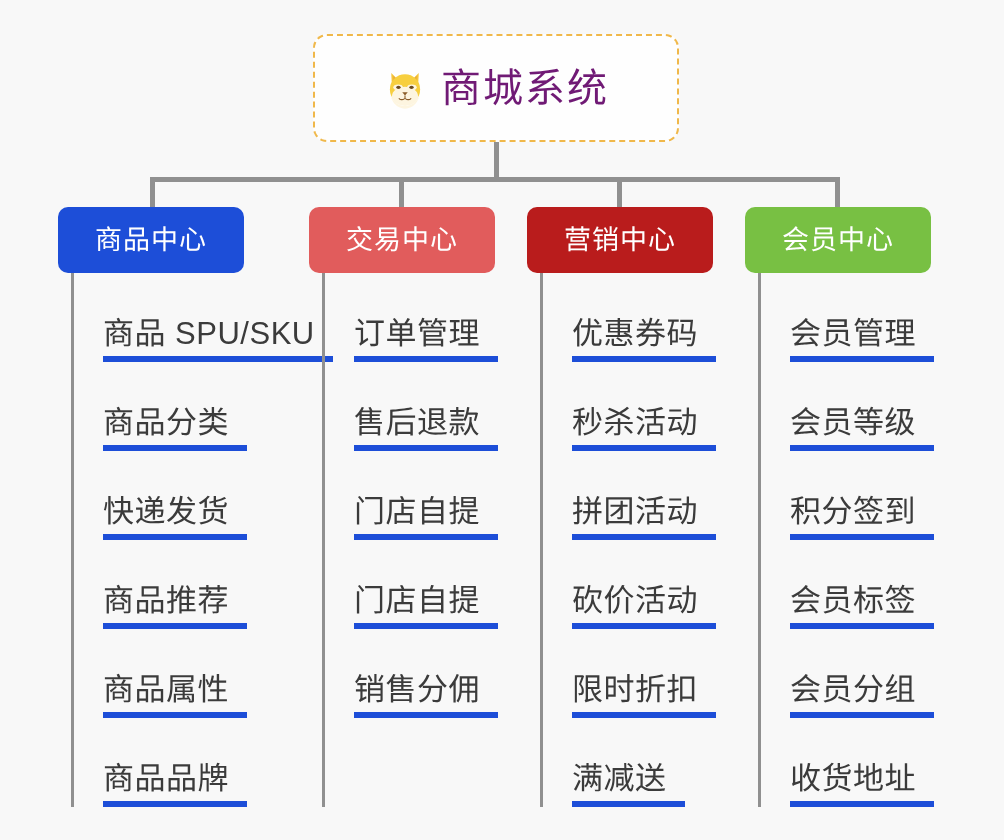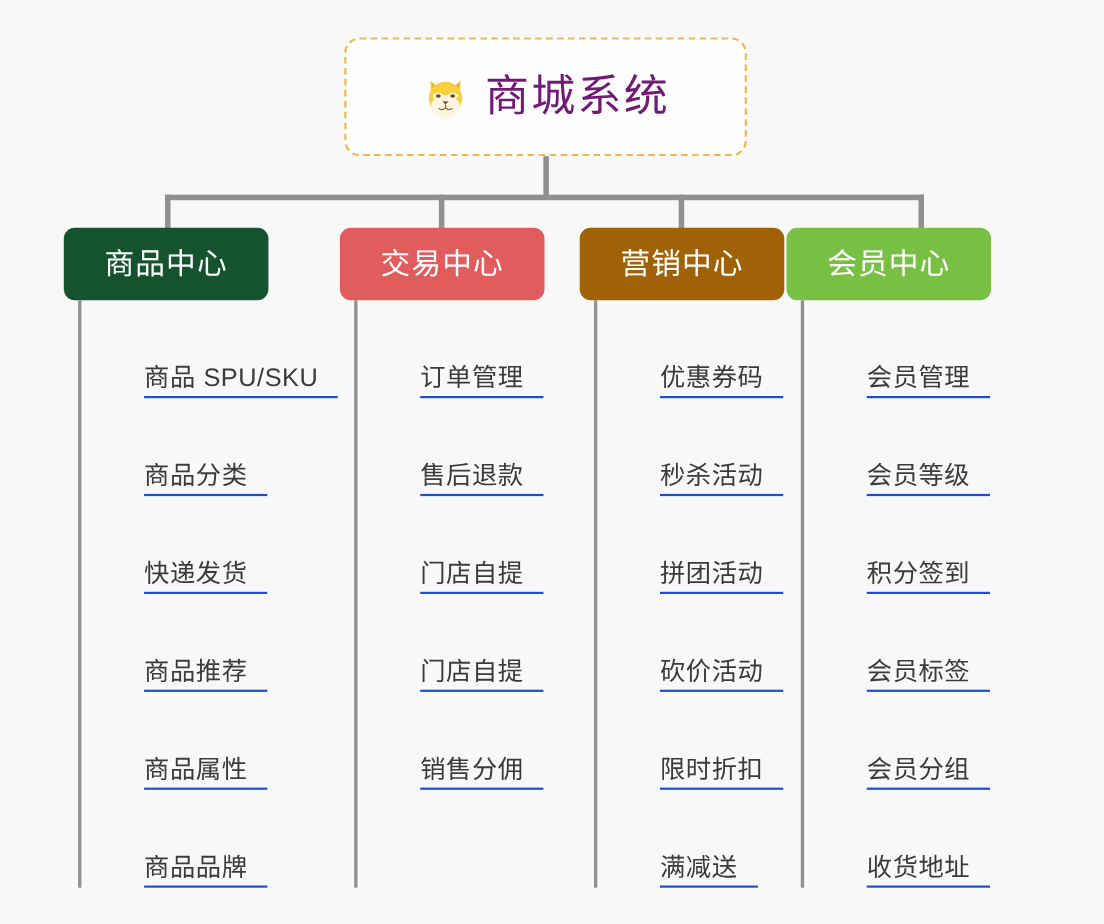--- a/index.html
+++ b/index.html
@@ -111,29 +111,28 @@
   }
   .leaf-item {
     position: relative;
     height: 89px;
     display: flex;
     align-items: flex-end;
     padding-left: 45px;
     box-sizing: border-box;
   }
   .leaf-text {
-    font-size: 23px;
+    font-size: 31px;
     color: #3b3b3b;
     line-height: 1.05;
     white-space: nowrap;
     padding-bottom: 5px;
-    border-bottom: 2px solid #1d4ed8;
+    border-bottom: 6px solid #1d4ed8;
     padding-right: 18px;
     letter-spacing: 0.5px;
-    margin-left: 28px;
   }
 </style>
 </head>
 <body>
 
 <div id="mindmap">
 
   <div class="root-node">
     <span class="root-emoji">
       <svg width="44" height="44" viewBox="0 0 64 64" aria-hidden="true">
@@ -159,21 +158,21 @@
 
   <div class="conn conn-stem"></div>
   <div class="conn conn-bar"></div>
   <div class="conn conn-drop" style="left:150px;"></div>
   <div class="conn conn-drop" style="left:399px;"></div>
   <div class="conn conn-drop" style="left:617px;"></div>
   <div class="conn conn-drop" style="left:835px;"></div>
 
   <div id="columns-host">
       <div class="col" style="left: 58px; width: 186px;">
-        <div class="cat-box" style="background: #14532d;">
+        <div class="cat-box" style="background: #1d4ed8;">
           <span class="cat-label">商品中心</span>
         </div>
         <div class="leaf-list">
           <div class="leaf-spine" style="height: 534px;"></div>
           <div class="leaf-item">
             <span class="leaf-text">商品 SPU/SKU</span>
           </div>
           <div class="leaf-item">
             <span class="leaf-text">商品分类</span>
           </div>
@@ -208,21 +207,21 @@
           </div>
           <div class="leaf-item">
             <span class="leaf-text">门店自提</span>
           </div>
           <div class="leaf-item">
             <span class="leaf-text">销售分佣</span>
           </div>
         </div>
       </div>
       <div class="col" style="left: 527px; width: 186px;">
-        <div class="cat-box" style="background: #a16207;">
+        <div class="cat-box" style="background: #b91c1c;">
           <span class="cat-label">营销中心</span>
         </div>
         <div class="leaf-list">
           <div class="leaf-spine" style="height: 534px;"></div>
           <div class="leaf-item">
             <span class="leaf-text">优惠券码</span>
           </div>
           <div class="leaf-item">
             <span class="leaf-text">秒杀活动</span>
           </div>
@@ -233,21 +232,21 @@
             <span class="leaf-text">砍价活动</span>
           </div>
           <div class="leaf-item">
             <span class="leaf-text">限时折扣</span>
           </div>
           <div class="leaf-item">
             <span class="leaf-text">满减送</span>
           </div>
         </div>
       </div>
-      <div class="col" style="left: 715px; width: 186px;">
+      <div class="col" style="left: 745px; width: 186px;">
         <div class="cat-box" style="background: rgb(120, 192, 67);">
           <span class="cat-label">会员中心</span>
         </div>
         <div class="leaf-list">
           <div class="leaf-spine" style="height: 534px;"></div>
           <div class="leaf-item">
             <span class="leaf-text">会员管理</span>
           </div>
           <div class="leaf-item">
             <span class="leaf-text">会员等级</span>

